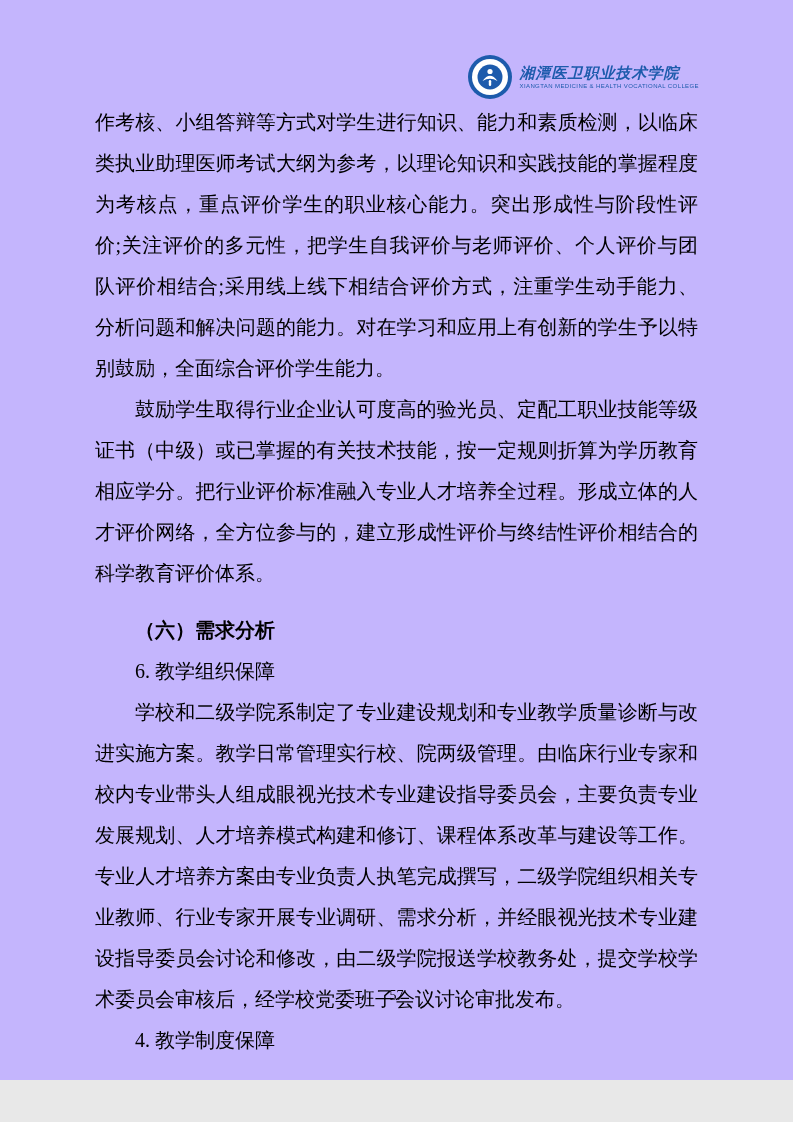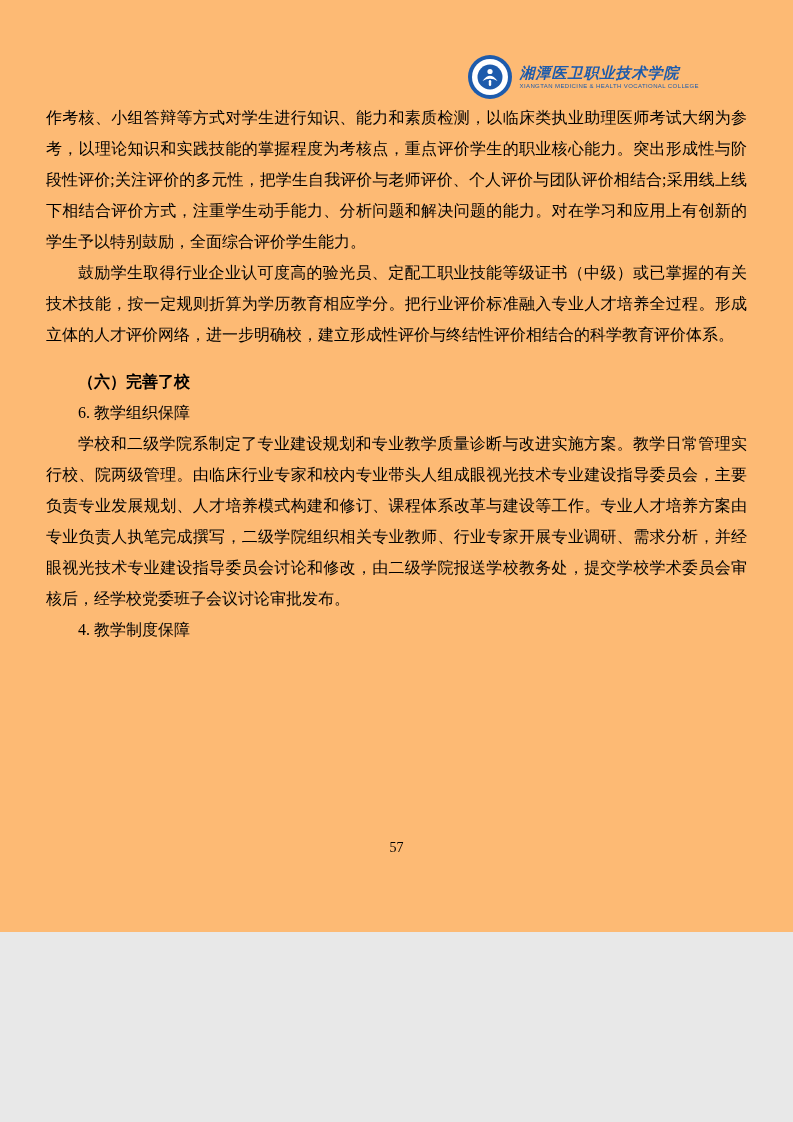--- a/index.html
+++ b/index.html
@@ -1,21 +1,21 @@
 <!DOCTYPE html>
 <html><head>
 <meta charset="utf-8">
 <style>
   html, body { margin: 0; padding: 0; background: #e8e8e8; }
   .page {
     position: relative;
     width: 793px;
-    height: 932px;
+    height: 1080px;
     margin: 0 auto;
-    background: #fdba74;
+    background: #c4b5fd;
     font-family: "Liberation Serif", "DejaVu Serif", serif;
     color: #000;
     overflow: hidden;
     box-sizing: border-box;
   }
   
   .doc-header {
     position: relative;
     height: 102px;
   }
@@ -41,23 +41,23 @@
   .logo-en {
     color: #1d5bac;
     font-size: 6px;
     letter-spacing: 0.4px;
     line-height: 8px;
     font-family: "Liberation Sans", sans-serif;
     white-space: nowrap;
   }
   
   .doc-body {
-    padding: 0 46px;
-    font-size: 16px;
-    line-height: 31px;
+    padding: 0 95px;
+    font-size: 20px;
+    line-height: 41px;
     text-align: justify;
   }
   .doc-body p { margin: 0; }
   .para-indent { text-indent: 2em; }
   .para-noindent { text-indent: 0; }
   .heading {
     font-weight: 700;
     text-indent: 2em;
     text-align: left;
     margin-top: 16px !important;
@@ -96,22 +96,22 @@
       </svg>
       <div class="logo-text">
         <span class="logo-cn">湘潭医卫职业技术学院</span>
         <span class="logo-en">XIANGTAN MEDICINE &amp; HEALTH VOCATIONAL COLLEGE</span>
       </div>
     </div>
   </header>
 
   <main class="doc-body">
     <p class="para-noindent">作考核、小组答辩等方式对学生进行知识、能力和素质检测，以临床类执业助理医师考试大纲为参考，以理论知识和实践技能的掌握程度为考核点，重点评价学生的职业核心能力。突出形成性与阶段性评价;关注评价的多元性，把学生自我评价与老师评价、个人评价与团队评价相结合;采用线上线下相结合评价方式，注重学生动手能力、分析问题和解决问题的能力。对在学习和应用上有创新的学生予以特别鼓励，全面综合评价学生能力。</p>
-    <p class="para-indent">鼓励学生取得行业企业认可度高的验光员、定配工职业技能等级证书（中级）或已掌握的有关技术技能，按一定规则折算为学历教育相应学分。把行业评价标准融入专业人才培养全过程。形成立体的人才评价网络，进一步明确校，建立形成性评价与终结性评价相结合的科学教育评价体系。</p>
-    <p class="heading">（六）完善了校</p>
+    <p class="para-indent">鼓励学生取得行业企业认可度高的验光员、定配工职业技能等级证书（中级）或已掌握的有关技术技能，按一定规则折算为学历教育相应学分。把行业评价标准融入专业人才培养全过程。形成立体的人才评价网络，全方位参与的，建立形成性评价与终结性评价相结合的科学教育评价体系。</p>
+    <p class="heading">（六）需求分析</p>
     <p class="subheading">6. 教学组织保障</p>
     <p class="para-indent">学校和二级学院系制定了专业建设规划和专业教学质量诊断与改进实施方案。教学日常管理实行校、院两级管理。由临床行业专家和校内专业带头人组成眼视光技术专业建设指导委员会，主要负责专业发展规划、人才培养模式构建和修订、课程体系改革与建设等工作。专业人才培养方案由专业负责人执笔完成撰写，二级学院组织相关专业教师、行业专家开展专业调研、需求分析，并经眼视光技术专业建设指导委员会讨论和修改，由二级学院报送学校教务处，提交学校学术委员会审核后，经学校党委班子会议讨论审批发布。</p>
     <p class="subheading">4. 教学制度保障</p>
   </main>
 
   <footer class="doc-footer">
     <span class="page-number">57</span>
   </footer>
 
 </div>

